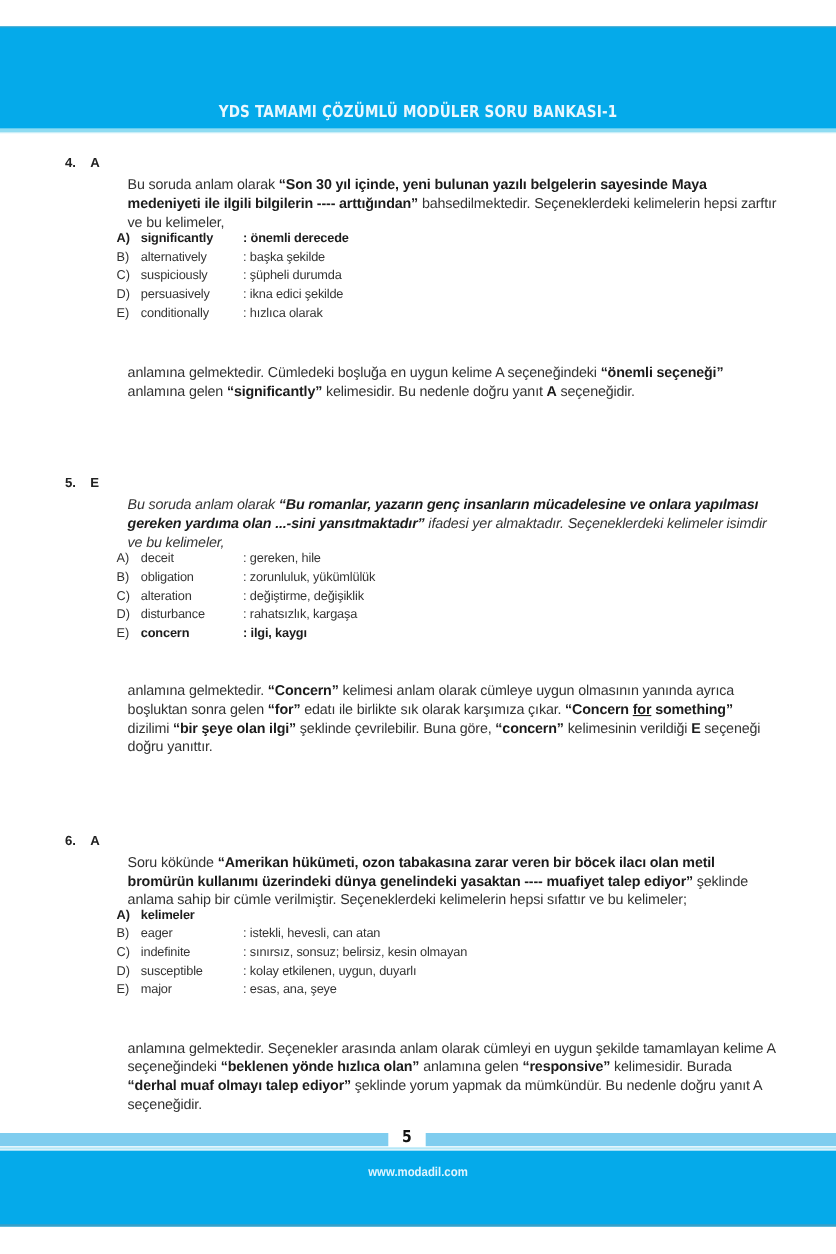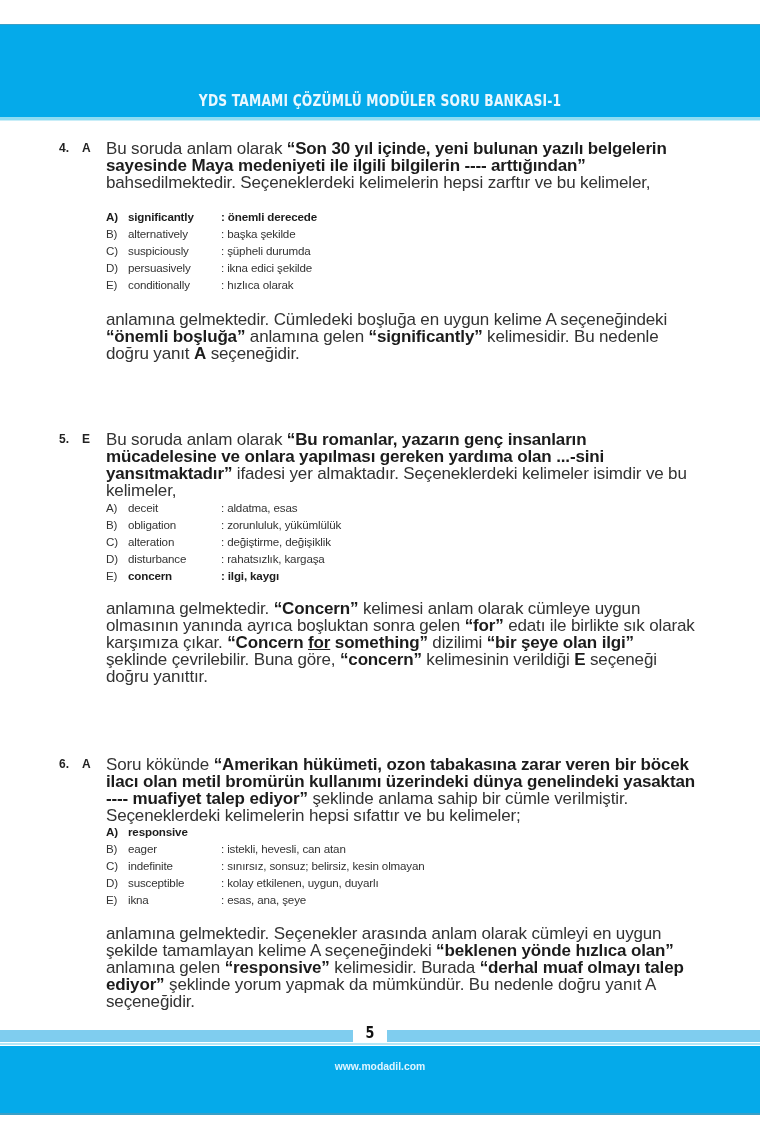--- a/index.html
+++ b/index.html
@@ -29,23 +29,24 @@
 
     .content { position: absolute; left: 0; top: 0; width: 760px; }
     .q { position: absolute; left: 0; width: 760px; }
     .q-num, .q-ans {
       position: absolute; top: 0; font-weight: bold; font-size: 12px; color: #222;
       font-family: "Liberation Sans", sans-serif;
     }
     .q-num { left: 59px; }
     .q-ans { left: 82px; }
     .para {
-      position: absolute; left: 106px; width: 590px;
-      font-size: 17px; line-height: 17px; color: #333;
+      position: absolute; left: 116px; width: 590px;
+      font-size: 13px; line-height: 17px; color: #333;
       letter-spacing: -0.15px;
+      margin-top: 19px;
     }
     .para b { color: #1c1c1c; }
     .options { position: absolute; left: 106px; width: 590px; }
     .opt { height: 17px; font-size: 11.6px; line-height: 17px; color: #333; position: relative; letter-spacing: -0.15px; }
     .opt .letter { position: absolute; left: 0; }
     .opt .word { position: absolute; left: 22px; }
     .opt .meaning { position: absolute; left: 115px; white-space: nowrap; }
     .opt.correct { font-weight: bold; color: #1c1c1c; }
     .u { text-decoration: underline; }
 
@@ -106,32 +107,32 @@
           <span class="letter">D)</span>
           <span class="word">persuasively</span>
           <span class="meaning">: ikna edici şekilde</span>
         </div>
       <div class="opt">
           <span class="letter">E)</span>
           <span class="word">conditionally</span>
           <span class="meaning">: hızlıca olarak</span>
         </div>
     </div>
-    <div class="para" style="top:170px;"><span>anlamına gelmektedir. Cümledeki boşluğa en uygun kelime A seçeneğindeki </span><b>“önemli boşluğa”</b><span> anlamına gelen </span><b>“significantly”</b><span> kelimesidir. Bu nedenle doğru yanıt </span><b>A</b><span> seçeneğidir.</span></div>
+    <div class="para" style="top:170px;"><span>anlamına gelmektedir. Cümledeki boşluğa en uygun kelime A seçeneğindeki </span><b>“önemli seçeneği”</b><span> anlamına gelen </span><b>“significantly”</b><span> kelimesidir. Bu nedenle doğru yanıt </span><b>A</b><span> seçeneğidir.</span></div>
   </div>
 
   <div class="q" style="top:432px;">
     <span class="q-num">5.</span>
     <span class="q-ans">E</span>
-    <div class="para" style="top:-1px;"><span>Bu soruda anlam olarak </span><b>“Bu romanlar, yazarın genç insanların mücadelesine ve onlara yapılması gereken yardıma olan ...-sini yansıtmaktadır”</b><span> ifadesi yer almaktadır. Seçeneklerdeki kelimeler isimdir ve bu kelimeler,</span></div>
+    <div class="para" style="top:-1px;font-style:italic;"><span>Bu soruda anlam olarak </span><b>“Bu romanlar, yazarın genç insanların mücadelesine ve onlara yapılması gereken yardıma olan ...-sini yansıtmaktadır”</b><span> ifadesi yer almaktadır. Seçeneklerdeki kelimeler isimdir ve bu kelimeler,</span></div>
     <div class="options" style="top:67px;">
       <div class="opt">
           <span class="letter">A)</span>
           <span class="word">deceit</span>
-          <span class="meaning">: aldatma, esas</span>
+          <span class="meaning">: gereken, hile</span>
         </div>
       <div class="opt">
           <span class="letter">B)</span>
           <span class="word">obligation</span>
           <span class="meaning">: zorunluluk, yükümlülük</span>
         </div>
       <div class="opt">
           <span class="letter">C)</span>
           <span class="word">alteration</span>
           <span class="meaning">: değiştirme, değişiklik</span>
@@ -150,40 +151,40 @@
     <div class="para" style="top:168px;"><span>anlamına gelmektedir. </span><b>“Concern”</b><span> kelimesi anlam olarak cümleye uygun olmasının yanında ayrıca boşluktan sonra gelen </span><b>“for”</b><span> edatı ile birlikte sık olarak karşımıza çıkar. </span><b><span>“Concern </span><span class="u">for</span><span> something”</span></b><span> dizilimi </span><b>“bir şeye olan ilgi”</b><span> şeklinde çevrilebilir. Buna göre, </span><b>“concern”</b><span> kelimesinin verildiği </span><b>E</b><span> seçeneği doğru yanıttır.</span></div>
   </div>
 
   <div class="q" style="top:757px;">
     <span class="q-num">6.</span>
     <span class="q-ans">A</span>
     <div class="para" style="top:-1px;"><span>Soru kökünde </span><b>“Amerikan hükümeti, ozon tabakasına zarar veren bir böcek ilacı olan metil bromürün kullanımı üzerindeki dünya genelindeki yasaktan ---- muafiyet talep ediyor”</b><span> şeklinde anlama sahip bir cümle verilmiştir. Seçeneklerdeki kelimelerin hepsi sıfattır ve bu kelimeler;</span></div>
     <div class="options" style="top:66px;">
       <div class="opt correct">
           <span class="letter">A)</span>
-          <span class="word">responsive</span>
+          <span class="word">kelimeler</span>
         </div>
       <div class="opt">
           <span class="letter">B)</span>
           <span class="word">eager</span>
           <span class="meaning">: istekli, hevesli, can atan</span>
         </div>
       <div class="opt">
           <span class="letter">C)</span>
           <span class="word">indefinite</span>
           <span class="meaning">: sınırsız, sonsuz; belirsiz, kesin olmayan</span>
         </div>
       <div class="opt">
           <span class="letter">D)</span>
           <span class="word">susceptible</span>
           <span class="meaning">: kolay etkilenen, uygun, duyarlı</span>
         </div>
       <div class="opt">
           <span class="letter">E)</span>
-          <span class="word">ikna</span>
+          <span class="word">major</span>
           <span class="meaning">: esas, ana, şeye</span>
         </div>
     </div>
     <div class="para" style="top:168px;"><span>anlamına gelmektedir. Seçenekler arasında anlam olarak cümleyi en uygun şekilde tamamlayan kelime A seçeneğindeki </span><b>“beklenen yönde hızlıca olan”</b><span> anlamına gelen </span><b>“responsive”</b><span> kelimesidir. Burada </span><b>“derhal muaf olmayı talep ediyor”</b><span> şeklinde yorum yapmak da mümkündür. Bu nedenle doğru yanıt A seçeneğidir.</span></div>
   </div>
 
 </div>
 
 <div class="footer-strip-left"></div>
 <div class="footer-strip-right"></div>

